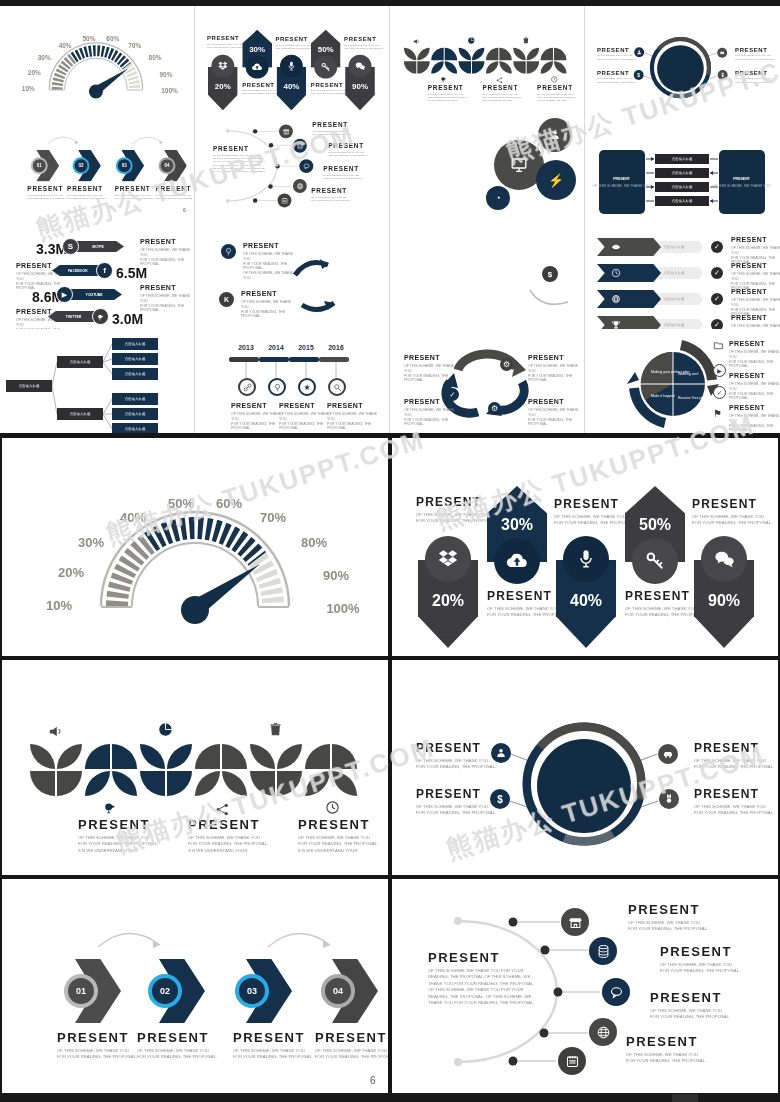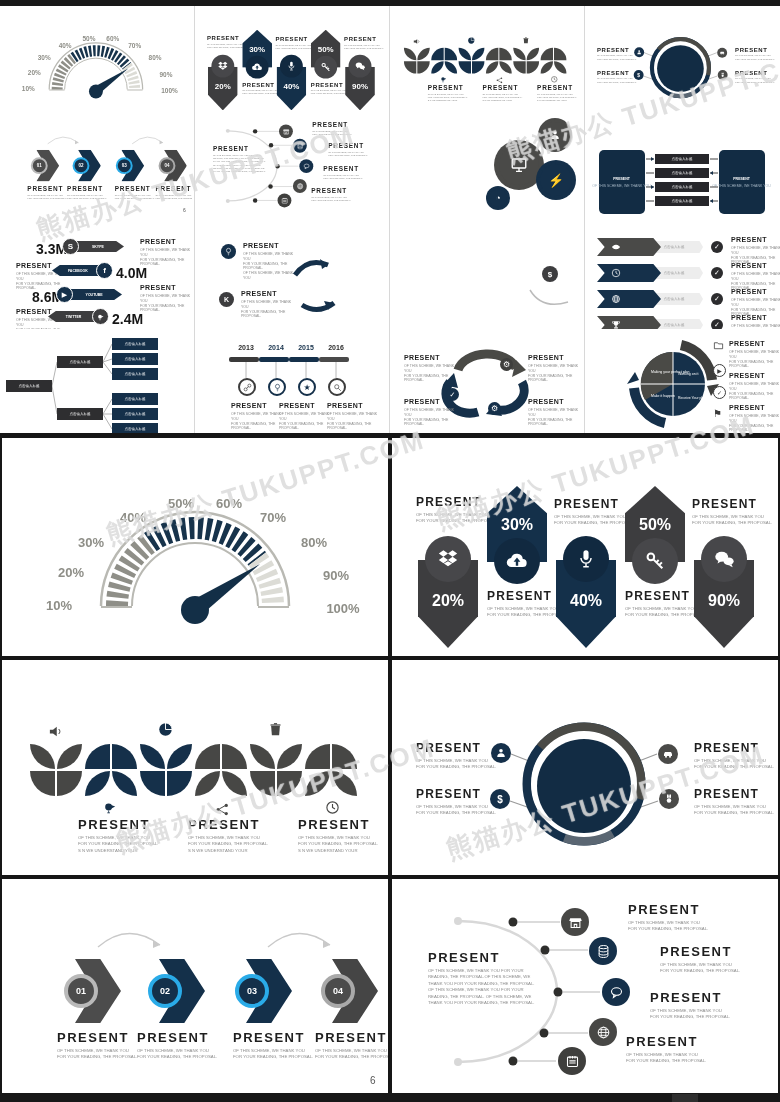--- a/index.html
+++ b/index.html
@@ -585,21 +585,21 @@
       </div>
 
     <div class="pbk sm" style="left:16px;top:42px">
         <div class="h">PRESENT</div>
         <div class="b"><span>OF THIS SCHEME, WE THANK YOU</span><br><span>FOR YOUR READING, THE PROPOSAL.</span></div>
       </div>
     <div class="sarrow" style="left:52px;top:45px;width:52px;background:#15304a;clip-path:polygon(15% 0,100% 0,100% 100%,15% 100%,0 50%)">
         <span class="t35" style="font-weight:bold">FACEBOOK</span>
       </div>
     <div class="cir" style="left:96px;top:42px;width:15px;height:15px;background:#15304a;border:1px solid #fff;font-size:8px;font-weight:bold">f</div>
-    <span class="val" style="left:116px;top:45px">4.0M</span>
+    <span class="val" style="left:116px;top:45px">6.5M</span>
 
     <span class="val" style="left:32px;top:69px">8.6M</span>
     <div class="sarrow" style="left:66px;top:69px;width:56px;background:#15304a;clip-path:polygon(0 0,86% 0,100% 50%,86% 100%,0 100%)">
         <span class="t35" style="font-weight:bold">YOUTUBE</span>
       </div>
     <div class="cir" style="left:56px;top:66px;width:15px;height:15px;background:#15304a;border:1px solid #fff;font-size:7px">▶</div>
     <div class="pbk sm" style="left:140px;top:64px">
         <div class="h">PRESENT</div>
         <div class="b"><span>OF THIS SCHEME, WE THANK YOU</span><br><span>FOR YOUR READING, THE PROPOSAL.</span></div>
       </div>
@@ -609,21 +609,21 @@
         <div class="b"><span>OF THIS SCHEME, WE THANK YOU</span><br><span>FOR YOUR READING, THE PROPOSAL.</span></div>
       </div>
     <div class="sarrow" style="left:48px;top:91px;width:52px;background:#3d3d3f;clip-path:polygon(15% 0,100% 0,100% 100%,15% 100%,0 50%)">
         <span class="t35" style="font-weight:bold">TWITTER</span>
       </div>
     <div class="cir" style="left:92px;top:88px;width:15px;height:15px;background:#3d3d3f;border:1px solid #fff">
         <svg class="ic" width="8" height="8" viewBox="0 0 24 24">
           <use href="#i-bird"></use>
         </svg>
       </div>
-    <span class="val" style="left:112px;top:91px">2.4M</span>
+    <span class="val" style="left:112px;top:91px">3.0M</span>
   </div>
 
   <div class="thumb" style="left:195px;top:220px;width:194px;height:109px">
     <div class="cir" style="left:26px;top:24px;width:15px;height:15px;background:#15304a">
         <svg class="ic" width="9" height="9" viewBox="0 0 24 24" style="color:#fff">
           <use href="#i-bulb"></use>
         </svg>
       </div>
     <div class="pbk sm" style="left:48px;top:22px">
         <div class="h">PRESENT</div>

